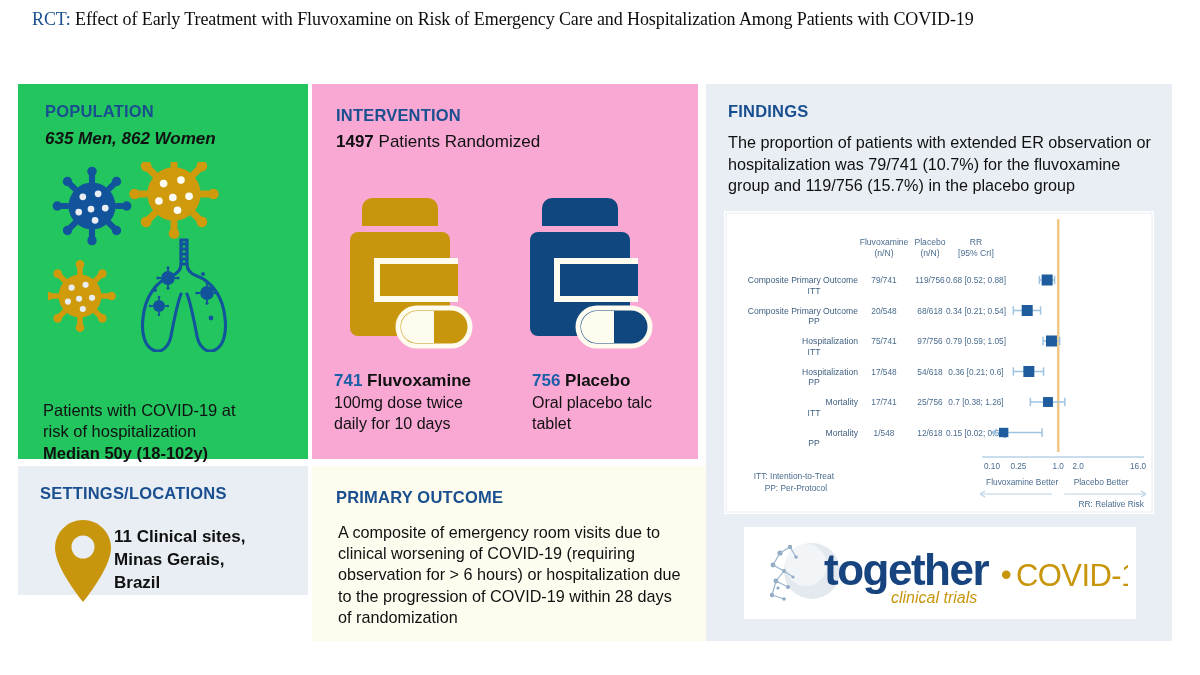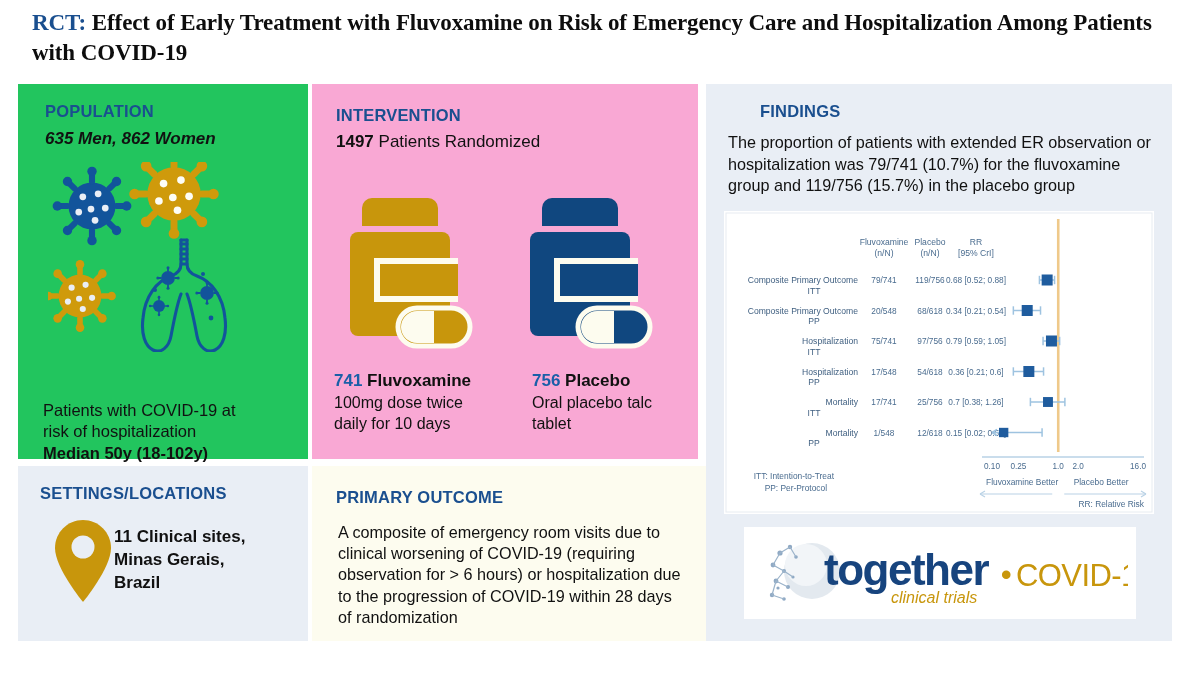--- a/index.html
+++ b/index.html
@@ -10,42 +10,42 @@
     font-family:"Liberation Sans", sans-serif;
     overflow:hidden;
     position:relative;
   }
   
   #title-bar {
     position:absolute; left:32px; top:8px; width:1140px; height:60px;
   }
   #title-text {
     font-family:"Liberation Serif", serif;
-    font-weight:bold; font-size:23px; color:#0d0d0d;
+    font-weight:normal; font-size:18px; color:#0d0d0d;
     line-height:1.30; letter-spacing:-0.1px;
   }
   #title-text .rct { color:#1a4f8f; }
 
   
   .panel { position:absolute; }
   #panel-population  { left:18px;  top:84px;  width:290px; height:375px; background:#22c55e; }
   #panel-intervention{ left:312px; top:84px;  width:386px; height:375px; background:#f9a8d4; }
-  #panel-settings    { left:18px;  top:466px; width:290px; height:175px; background:#e9eef5; }
+  #panel-settings    { left:18px;  top:466px; width:290px; height:129px; background:#e9eef5; }
   #panel-outcome     { left:312px; top:466px; width:436px; height:175px; background:#fdfcef; }
   #panel-findings    { left:706px; top:84px;  width:466px; height:557px; background:#e9eef5; }
 
   .panel-head {
     color:#1a4f8f; font-weight:bold; font-size:16.5px;
     letter-spacing:0.2px;
   }
   #panel-population .panel-head  { position:absolute; left:27px; top:18px; }
   #panel-intervention .panel-head{ position:absolute; left:24px; top:22px; }
   #panel-settings .panel-head    { position:absolute; left:22px; top:18px; }
   #panel-outcome .panel-head     { position:absolute; left:24px; top:22px; }
-  #panel-findings .panel-head    { position:absolute; left:22px; top:18px;margin-left:32px; }
+  #panel-findings .panel-head    { position:absolute; left:22px; top:18px; }
 
   
   #pop-subtitle {
     position:absolute; left:27px; top:45px;
     font-weight:bold; font-size:17px; color:#111;font-style:italic;
   }
   #pop-art { position:absolute; left:30px; top:78px; width:240px; height:190px; }
   #pop-footer {
     position:absolute; left:25px; top:284px; width:262px;
     font-size:16.5px; color:#111; line-height:1.30;margin-top:32px;

